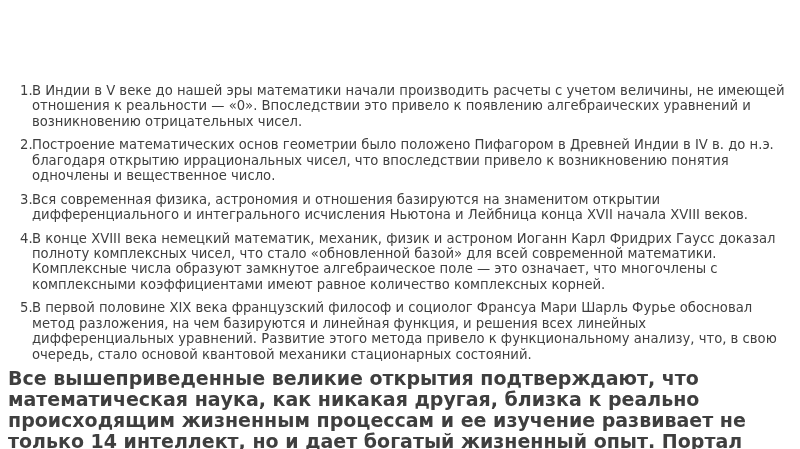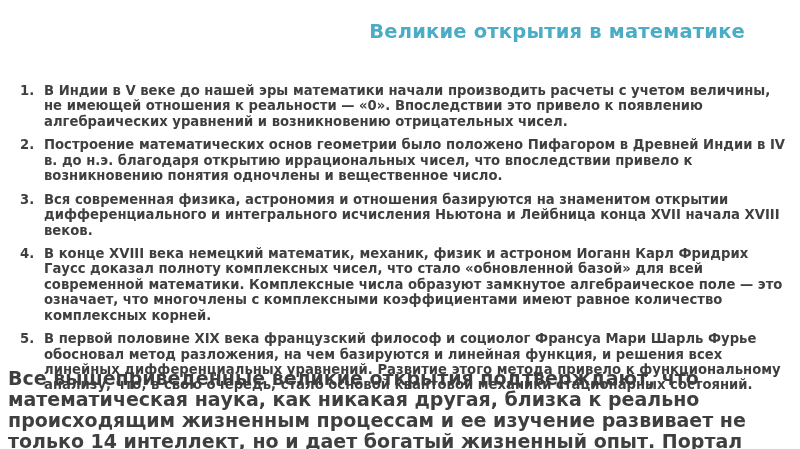--- a/index.html
+++ b/index.html
@@ -41,24 +41,23 @@
     top: 83px;
     left: 0;
     right: 10px;
     margin: 0;
     padding: 0;
     list-style: none;
     counter-reset: item;
   }
   .discoveries-list li {
     position: relative;
-    padding-left: 44px;
+    padding-left: 32px;
     margin-bottom: 8px;
     counter-increment: item;
-    font-weight: bold;
   }
   .discoveries-list li::before {
     content: counter(item) ".";
     position: absolute;
     left: 20px;
     top: 0;
   }
   .closing {
     position: absolute;
     top: 349px;
@@ -67,21 +66,20 @@
     font-weight: 600;
     font-size: 19px;
     line-height: 1.1;
   }
 </style>
 </head>
 <body>
 
 <div class="slide">
 
-  <div class="slide-title">Великие открытия в математике</div>
 
 
   <ol class="discoveries-list body-text">
     <li>В Индии в V веке до нашей эры математики начали производить расчеты с учетом величины, не имеющей отношения к реальности — «0». Впоследствии это привело к появлению алгебраических уравнений и возникновению отрицательных чисел.</li>
     <li>Построение математических основ геометрии было положено Пифагором в Древней Индии в IV в. до н.э. благодаря открытию иррациональных чисел, что впоследствии привело к возникновению понятия одночлены и вещественное число.</li>
     <li>Вся современная физика, астрономия и отношения базируются на знаменитом открытии дифференциального и интегрального исчисления Ньютона и Лейбница конца XVII начала XVIII веков.</li>
     <li>В конце XVIII века немецкий математик, механик, физик и астроном Иоганн Карл Фридрих Гаусс доказал полноту комплексных чисел, что стало «обновленной базой» для всей современной математики. Комплексные числа образуют замкнутое алгебраическое поле — это означает, что многочлены с комплексными коэффициентами имеют равное количество комплексных корней.</li>
     <li>В первой половине XIX века французский философ и социолог Франсуа Мари Шарль Фурье обосновал метод разложения, на чем базируются и линейная функция, и решения всех линейных дифференциальных уравнений. Развитие этого метода привело к функциональному анализу, что, в свою очередь, стало основой квантовой механики стационарных состояний.</li>
   </ol>
 

